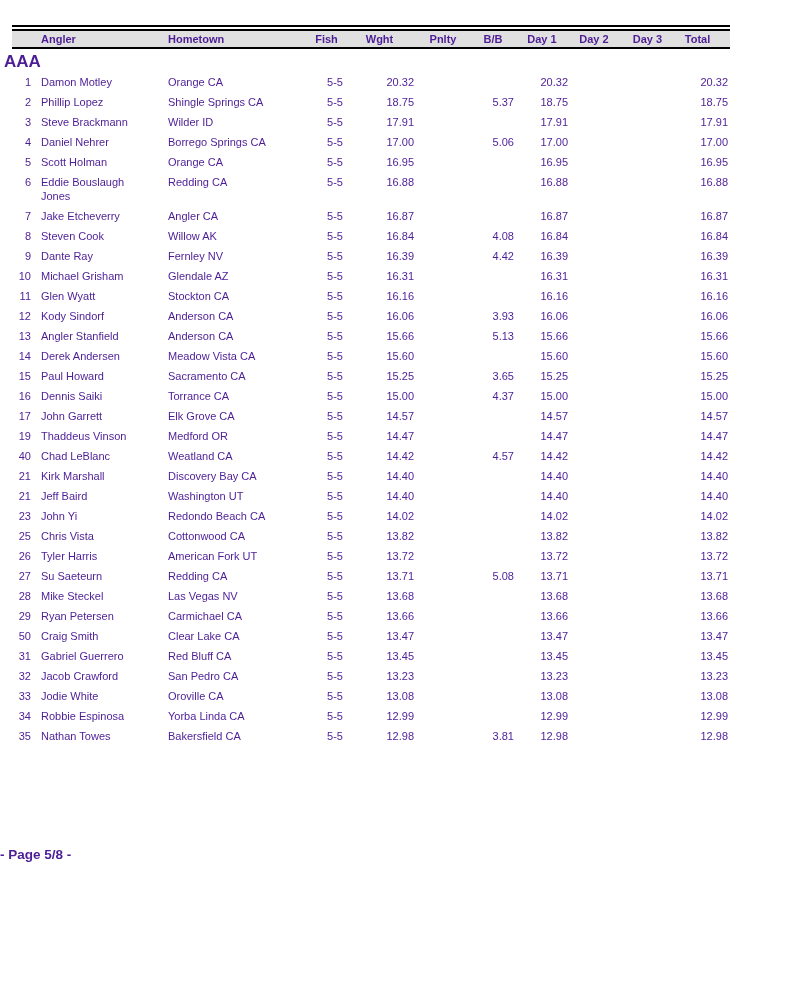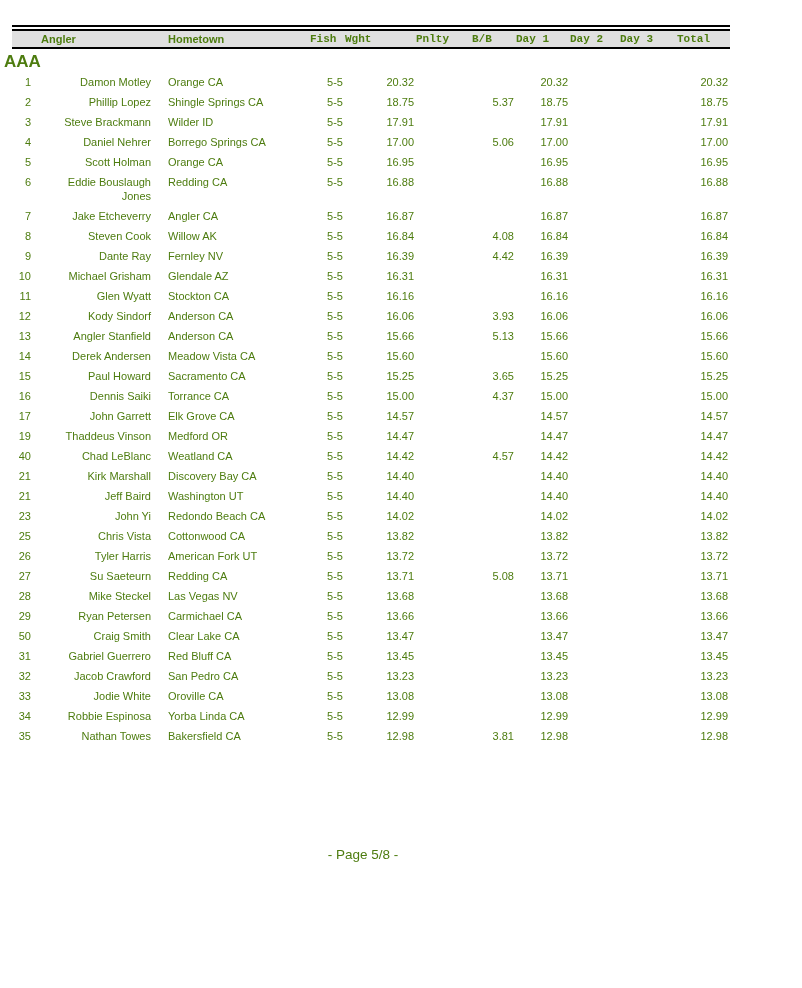--- a/index.html
+++ b/index.html
@@ -1,21 +1,21 @@
 <!DOCTYPE html>
 <html><head>
 <meta charset="utf-8">
 <style>
   html,body { margin:0; padding:0; background:#fff; }
   .page {
     position:relative;
     width:802px; height:988px;
     background:#ffffff;
     font-family:"Liberation Sans", sans-serif;
-    color:#4d7c0f;
+    color:#4c1d95;
     overflow:hidden;
   }
   .top-rule {
     position:absolute; left:12px; top:25px;
     width:718px; height:2px; background:#000;
   }
   table { border-collapse:collapse; table-layout:fixed; }
   .head-table {
     position:absolute; left:12px; top:29px; width:718px;
   }
@@ -46,26 +46,26 @@
   .c-fish    { width:35px; }
   .c-wght    { width:71px; }
   .c-pnlty   { width:56px; }
   .c-bb      { width:44px; }
   .c-day1    { width:54px; }
   .c-day2    { width:50px; }
   .c-day3    { width:57px; }
   .c-total   { width:53px; }
   .al  { text-align:left;  padding-left:8px !important; }
   .ar  { text-align:right; padding-right:2px !important; }
-  .ar-head { text-align:left; padding-right:2px !important;font-family:Liberation Mono, monospace; }
+  .ar-head { text-align:center; padding-right:2px !important; }
   .total-head { padding-right:12px !important; }
-  .name-wrap { display:block; max-width:110px;text-align:right; }
+  .name-wrap { display:block; max-width:110px; }
   .footer {
     position:absolute; left:0; top:847px; width:726px;
-    text-align:center; font-size:13.5px;
+    font-size:13.5px;font-weight:bold;
   }
 </style>
 </head>
 <body>
 
 <div class="page">
 
   <div class="top-rule"></div>
 
   <table class="head-table">

